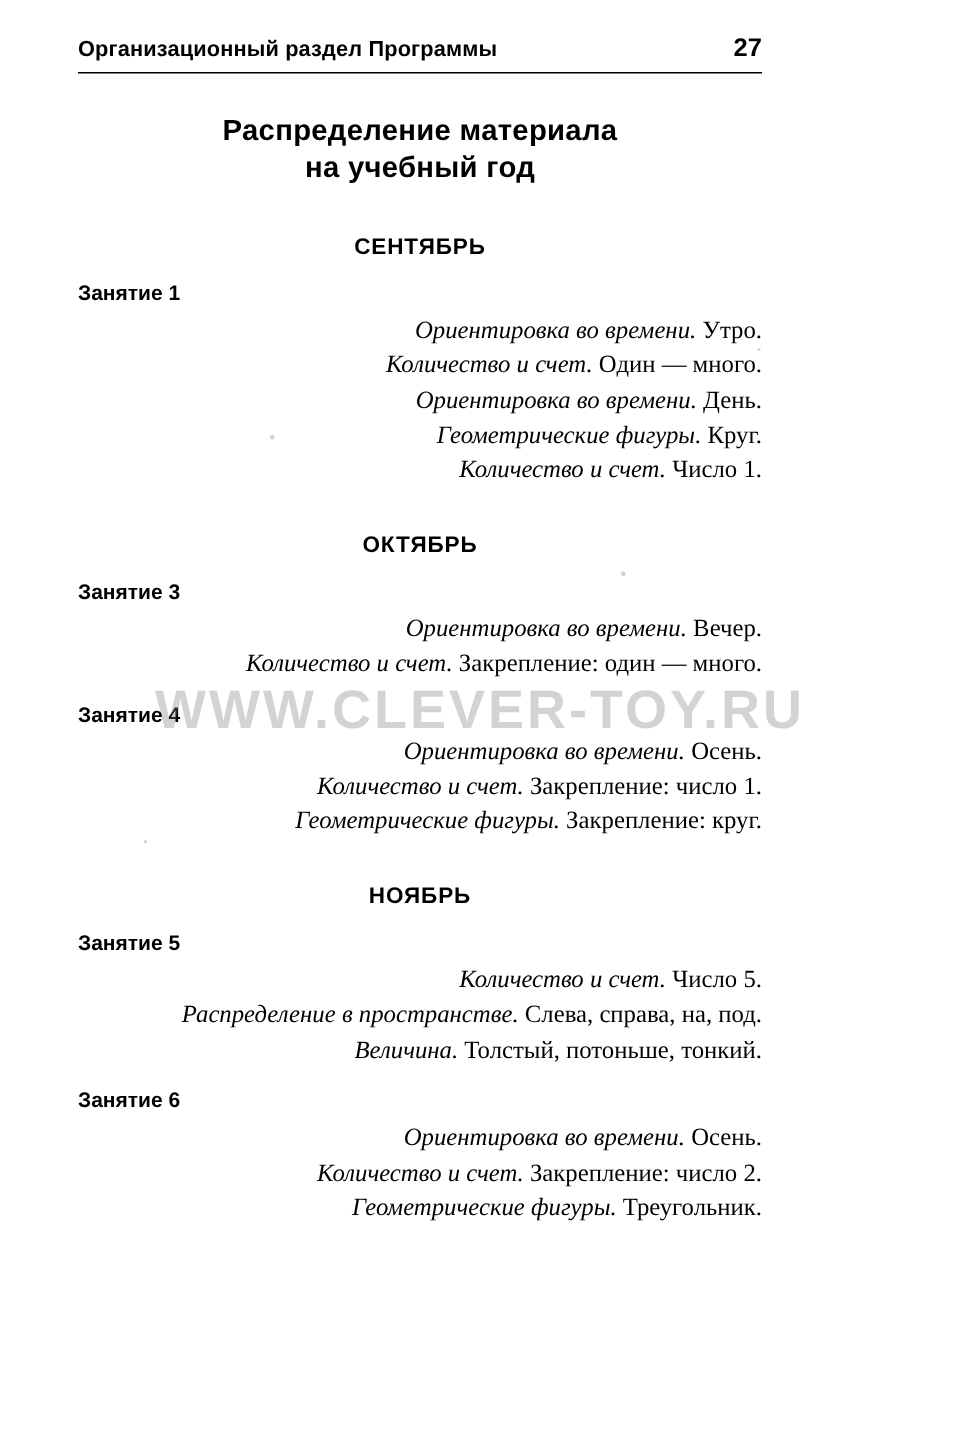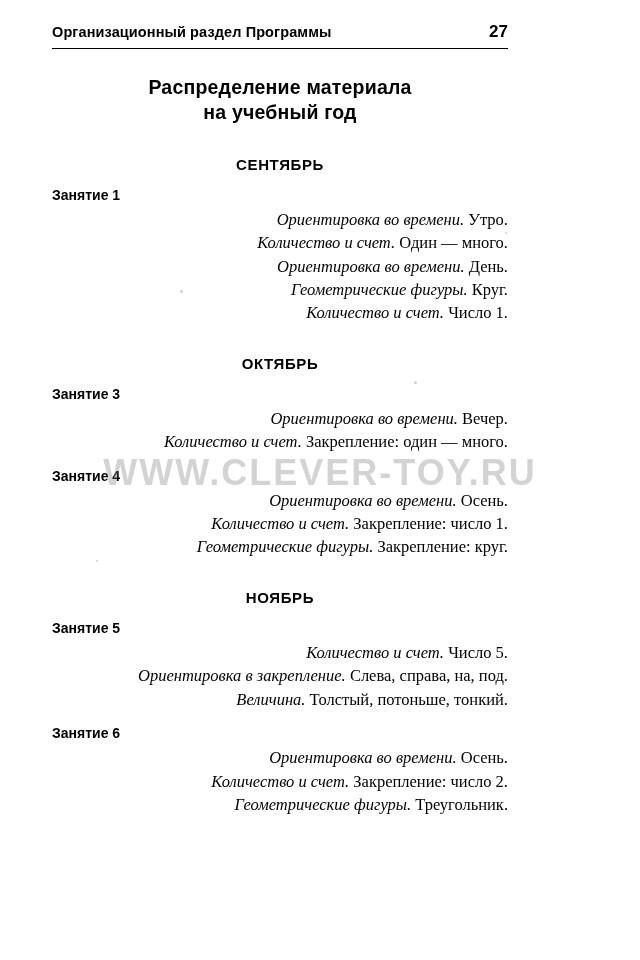--- a/index.html
+++ b/index.html
@@ -123,21 +123,21 @@
       <div class="lesson-title">Занятие 3</div>
       <div class="entry"><em>Ориентировка во времени.</em><span> Вечер.</span></div>
       <div class="entry"><em>Количество и счет.</em><span> Закрепление: один — много.</span></div>
       <div class="lesson-title">Занятие 4</div>
       <div class="entry"><em>Ориентировка во времени.</em><span> Осень.</span></div>
       <div class="entry"><em>Количество и счет.</em><span> Закрепление: число 1.</span></div>
       <div class="entry"><em>Геометрические фигуры.</em><span> Закрепление: круг.</span></div>
       <div class="month">НОЯБРЬ</div>
       <div class="lesson-title">Занятие 5</div>
       <div class="entry"><em>Количество и счет.</em><span> Число 5.</span></div>
-      <div class="entry"><em>Ориентировка в закрепление.</em><span> Слева, справа, на, под.</span></div>
+      <div class="entry"><em>Распределение в пространстве.</em><span> Слева, справа, на, под.</span></div>
       <div class="entry"><em>Величина.</em><span> Толстый, потоньше, тонкий.</span></div>
       <div class="lesson-title">Занятие 6</div>
       <div class="entry"><em>Ориентировка во времени.</em><span> Осень.</span></div>
       <div class="entry"><em>Количество и счет.</em><span> Закрепление: число 2.</span></div>
       <div class="entry"><em>Геометрические фигуры.</em><span> Треугольник.</span></div>
     </div>
 
   <div class="watermark">WWW.CLEVER-TOY.RU</div>
 
   <div class="speck" style="left:180px;top:290px;width:3px;height:3px;"></div>

